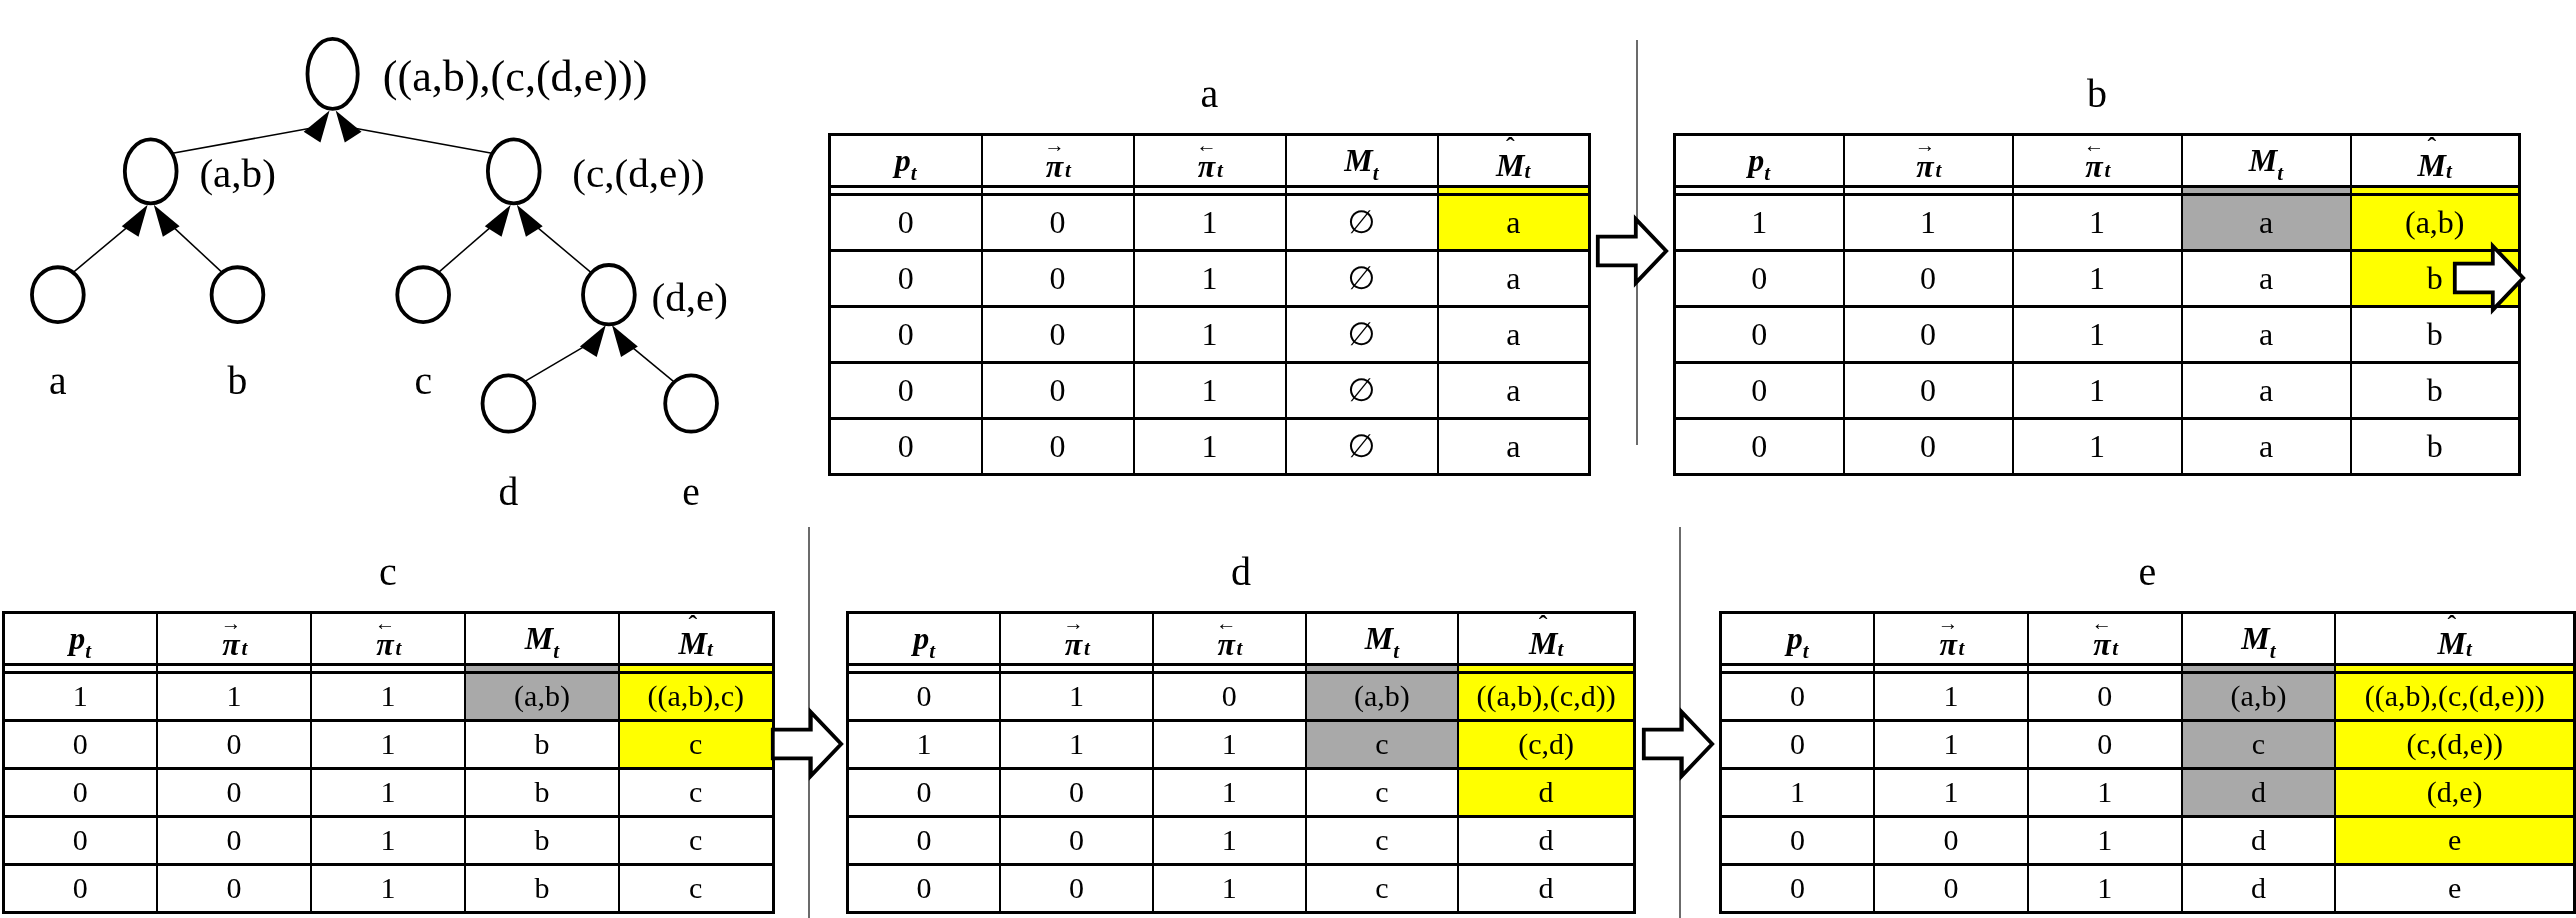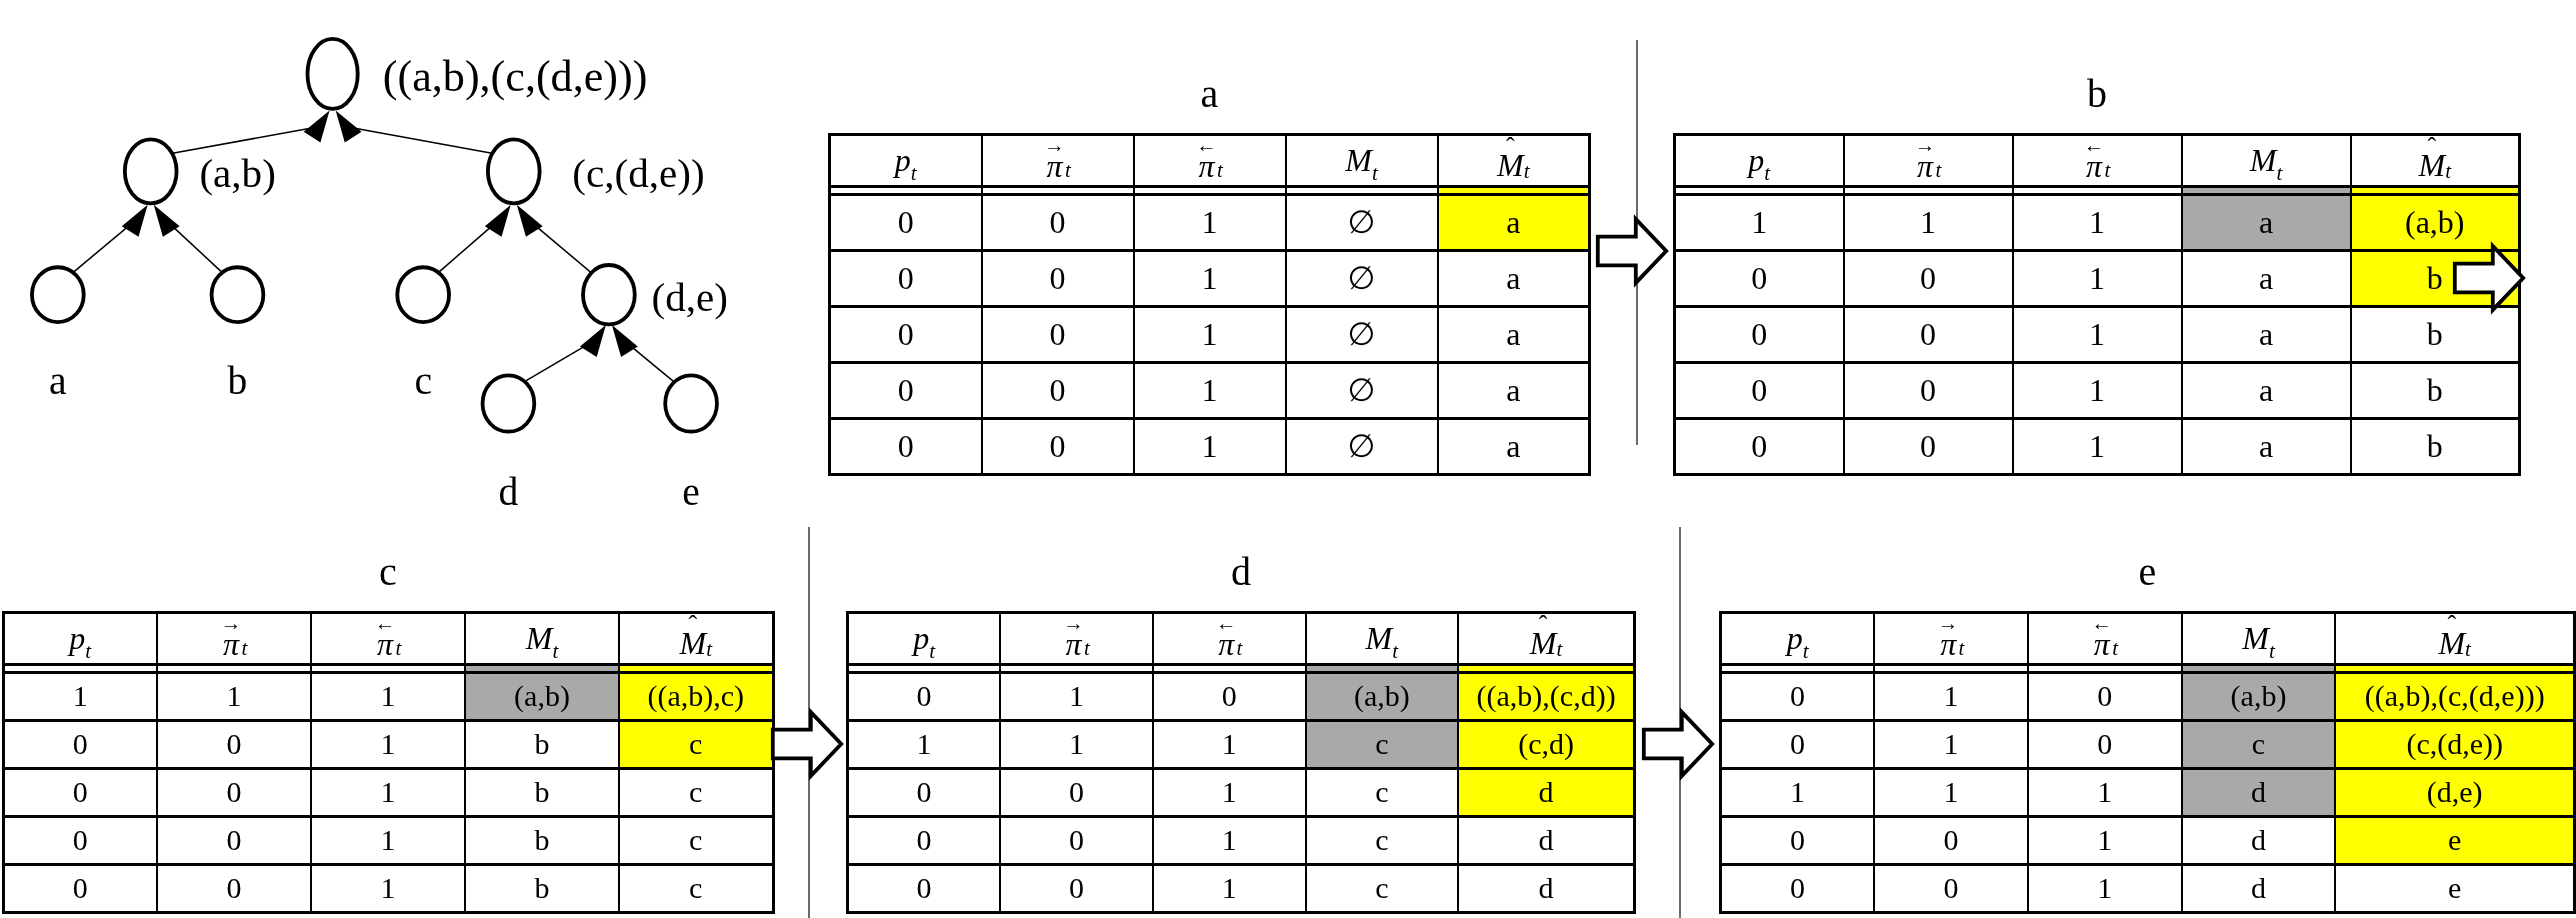--- a/index.html
+++ b/index.html
@@ -17,21 +17,21 @@
     text-align:center;font-size:40px;color:#000;height:72px;line-height:65px;
   }
   table.mtable{
     border-collapse:collapse;width:100%;table-layout:fixed;background:#fff;
     border:3.8px solid #000;
   }
   .mtable th,.mtable td{
     border:2.3px solid #000;text-align:center;vertical-align:middle;padding:0;
     color:#000;font-weight:normal;overflow:hidden;white-space:nowrap;
   }
-  .mtable thead th{height:49px;font-size:32px;border-bottom:none;}
+  .mtable thead th{height:49px;font-size:32px;border-bottom:none;font-weight:bold;}
   .mtable tr.sep td{height:4.6px;border-top:3px solid #000;border-bottom:3px solid #000;background:#fff;}
   .mtable tbody td{border-top-width:3px;border-bottom-width:3px;}
   .top .mtable tbody td{height:53px;font-size:32px;}
   .bottom .mtable tbody td{height:45px;font-size:30px;}
   .mtable td.yellow,.mtable tr.sep td.yellow{background:var(--hl,#ffff00);}
   .mtable td.gray,.mtable tr.sep td.gray{background:var(--gr,#a9a9a9);}
   
   .mtable i{font-style:italic;}
   .mtable sub{font-size:21px;font-style:italic;vertical-align:-9px;line-height:0;}
   .stk{display:inline-flex;flex-direction:column;align-items:center;line-height:1;vertical-align:middle;}

